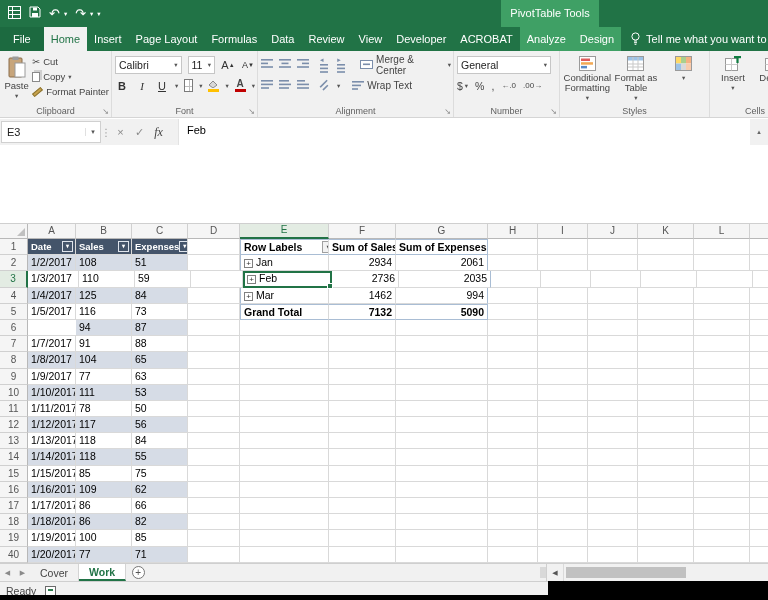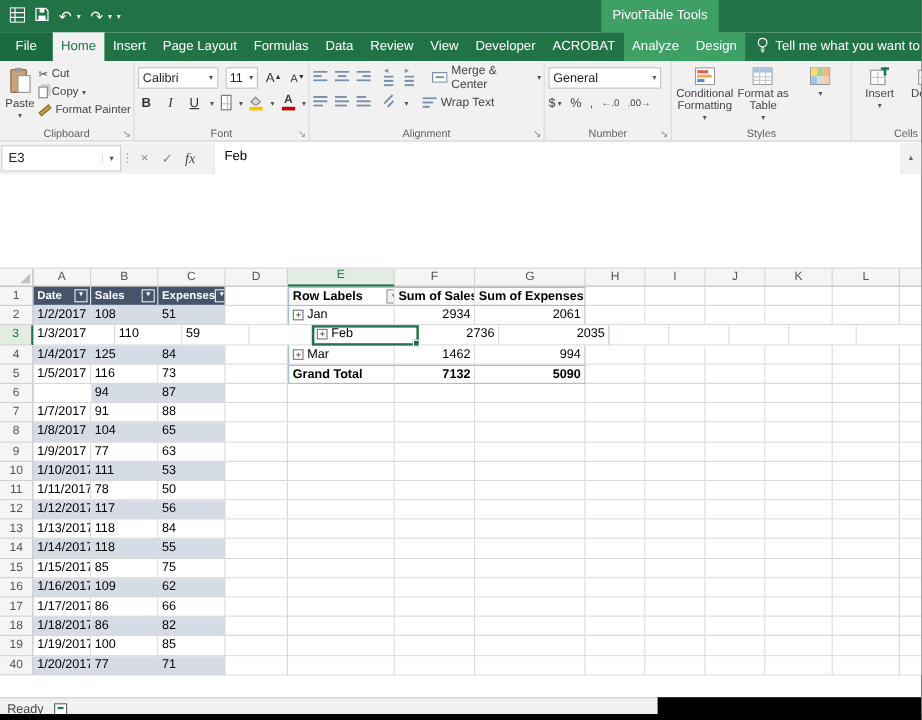--- a/index.html
+++ b/index.html
@@ -494,21 +494,21 @@
           <div class="cell num pv-r" style="width: 92px;">2061</div>
           <div class="cell" style="width: 50px;"></div>
           <div class="cell" style="width: 50px;"></div>
           <div class="cell" style="width: 50px;"></div>
           <div class="cell" style="width: 56px;"></div>
           <div class="cell" style="width: 56px;"></div>
           <div class="cell" style="width: 46px;"></div>
         </div>
         <div class="grow">
           <div class="rh selrow">3</div>
-          <div class="cell" style="width: 68px;">1/3/2017</div>
+          <div class="cell" style="width: 51px;">1/3/2017</div>
           <div class="cell" style="width: 56px;">110</div>
           <div class="cell" style="width: 56px;">59</div>
           <div class="cell" style="width: 52px;"></div>
           <div class="cell pv-l sel" style="width: 89px;"><span class="exp-box">+</span><span>Feb</span></div>
           <div class="cell num" style="width: 67px;">2736</div>
           <div class="cell num pv-r" style="width: 92px;">2035</div>
           <div class="cell" style="width: 50px;"></div>
           <div class="cell" style="width: 50px;"></div>
           <div class="cell" style="width: 50px;"></div>
           <div class="cell" style="width: 56px;"></div>
@@ -783,20 +783,37 @@
           <div class="cell" style="width: 50px;"></div>
           <div class="cell" style="width: 50px;"></div>
           <div class="cell" style="width: 50px;"></div>
           <div class="cell" style="width: 56px;"></div>
           <div class="cell" style="width: 56px;"></div>
           <div class="cell" style="width: 46px;"></div>
         </div>
       </div>
   </div>
 
+  <div class="sheetbar">
+    <span class="snav">◀</span>
+    <span class="snav">▶</span>
+    <div id="sheet-tab-list" style="display:flex">
+        <div class="stab">Cover</div>
+        <div class="stab active">Work</div>
+      </div>
+    <div class="addsheet">
+        <span>+</span>
+      </div>
+    <div class="sb-spacer"></div>
+    <div class="sb-grip"></div>
+    <div class="sb-arrow">◀</div>
+    <div class="sb-track">
+      <div class="sb-thumb"></div>
+    </div>
+  </div>
 
   <div class="statusbar">
     <span>Ready</span>
     <span class="macroicon"></span>
   </div>
 
   <div class="black-br"></div>
   <div class="black-bottom"></div>
 </div>
 

